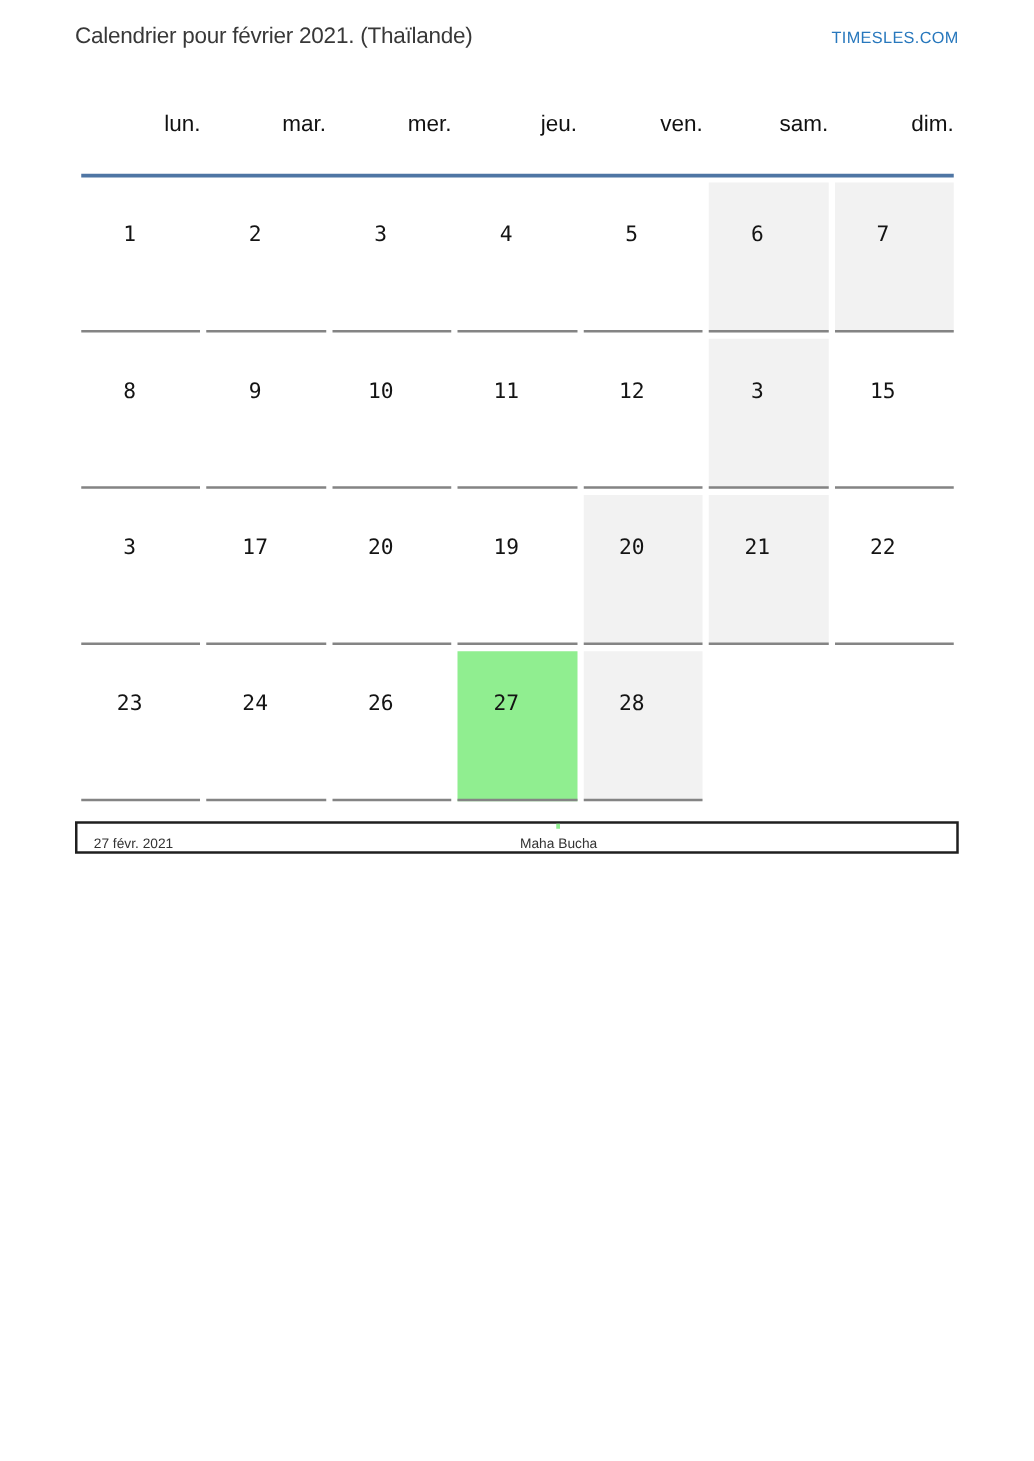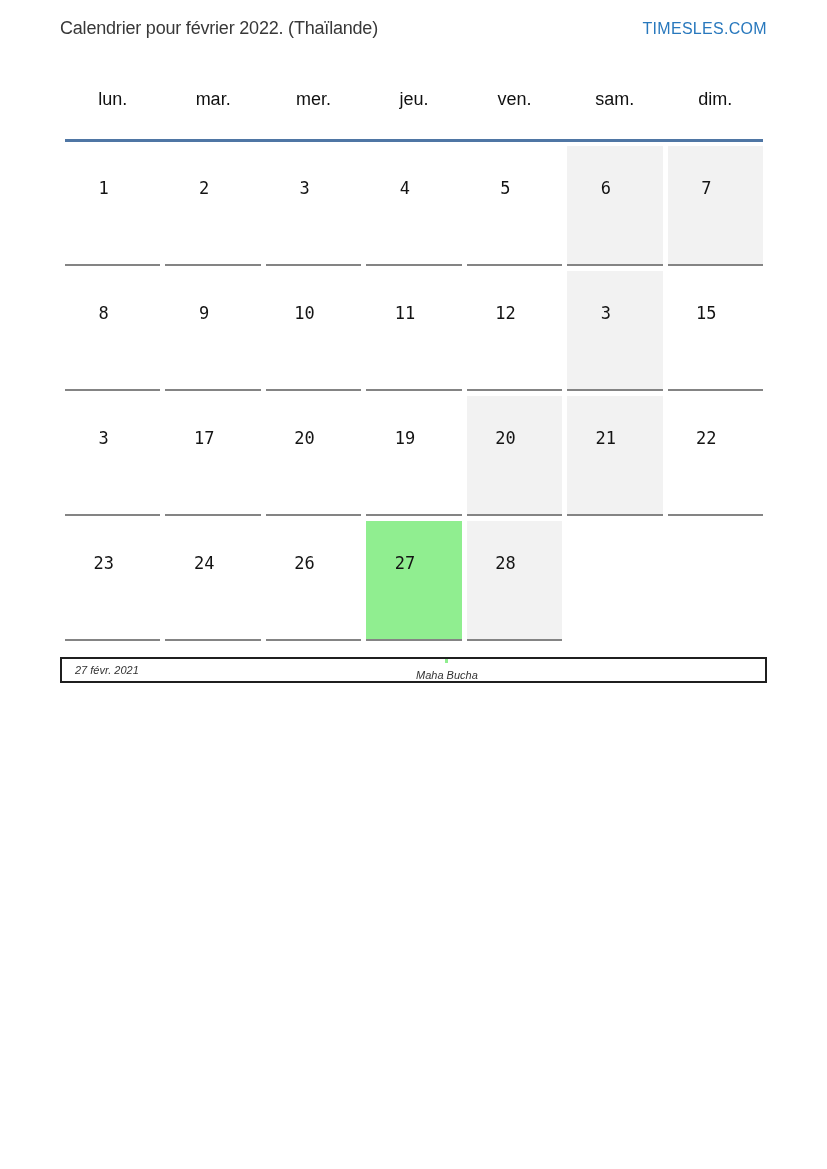--- a/index.html
+++ b/index.html
@@ -20,41 +20,41 @@
     justify-content:space-between;
     align-items:baseline;
   }
   .page-title{
     font-size:18px;
     font-weight:normal;
     color:#383838;
     letter-spacing:-0.2px;
   }
   .brand{
-    font-size:16px;
+    font-size:13px;
     color:var(--brand-blue);
     letter-spacing:0.3px;
     text-decoration:none;
     cursor:pointer;
   }
 
   .cal{
     margin:0 64px 0 65px;
     width:698px;
   }
   .day-headers{
     margin-top:50px;
     display:grid;
     grid-template-columns:repeat(7,1fr);
     column-gap:5px;
     padding-bottom:29px;
     border-bottom:3px solid var(--accent-line);
   }
   .day-header{
-    text-align:center;
+    text-align:right;
     font-size:18px;
     line-height:21px;
     color:#111111;
   }
 
   .grid{
     margin-top:4px;
     display:grid;
     grid-template-columns:repeat(7,1fr);
     column-gap:5px;
@@ -77,25 +77,24 @@
     color:#141414;
   }
 
   .legend{
     margin:16px 60px 0 60px;
     width:707px;
     height:26px;
     border:2px solid #1f1f1f;
     position:relative;
     display:flex;
-    align-items:center;
+    align-items:flex-end;
     padding:0 13px;
     font-size:11px;
     color:#333333;
-    font-style:italic;
   }
   .legend-date{
     font-size:11px;
     color:#333333;
   }
   .legend-event{
     position:absolute;
     left:354px;
     top:0;
     height:100%;
@@ -108,21 +107,21 @@
     display:inline-block;
     width:3px;
     height:13px;
     background:var(--holiday-bg);
   }
 </style>
 </head>
 <body>
 
 <div class="top">
-  <h1 class="page-title">Calendrier pour février 2022. (Thaïlande)</h1>
+  <h1 class="page-title">Calendrier pour février 2021. (Thaïlande)</h1>
   <a class="brand">TIMESLES.COM</a>
 </div>
 
 <div class="cal">
   <div class="day-headers" id="dayHeaders">
       <div class="day-header">lun.</div>
       <div class="day-header">mar.</div>
       <div class="day-header">mer.</div>
       <div class="day-header">jeu.</div>
       <div class="day-header">ven.</div>

